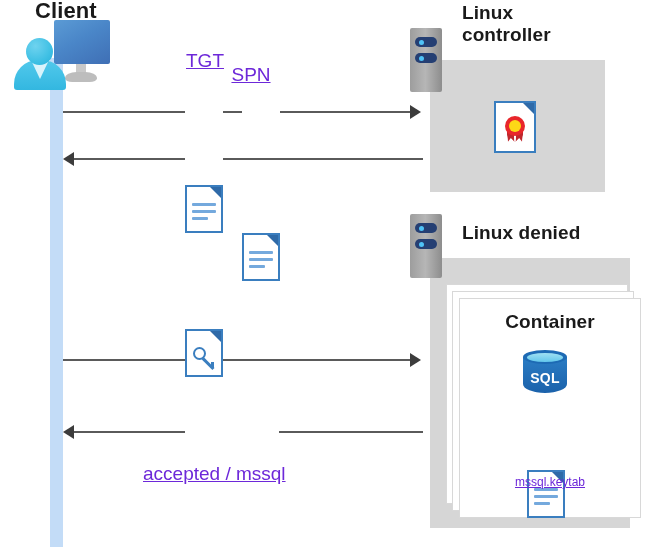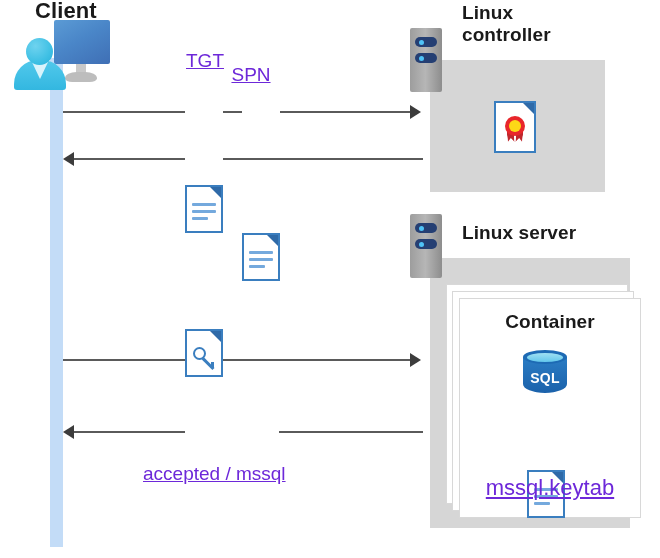--- a/index.html
+++ b/index.html
@@ -121,21 +121,21 @@
     position:absolute;left:0;top:20px;width:44px;text-align:center;color:#fff;
     font-size:14px;font-weight:bold;letter-spacing:.3px;
   }
 
   
   .card{background:#ffffff;border:1px solid #d8d8d8;box-sizing:border-box;}
   #card-back{left:446px;top:284px;width:182px;height:220px;}
   #card-mid{left:452px;top:291px;width:182px;height:220px;}
   #card-front{left:459px;top:298px;width:182px;height:220px;}
   #container-title{left:459px;top:311px;width:182px;text-align:center;font-size:19px;}
-  #keytab-label{left:459px;top:475px;width:182px;text-align:center;font-size:22px;}
+  #keytab-label{left:459px;top:475px;width:182px;text-align:center;font-size:12px;}
 
   
   .arrow-line{position:absolute;height:2px;background:#5a5a5a;}
   .arrow-head-r{
     position:absolute;width:0;height:0;
     border-top:7px solid transparent;border-bottom:7px solid transparent;
     border-left:11px solid #3c3c3c;
   }
   .arrow-head-l{
     position:absolute;width:0;height:0;
@@ -190,21 +190,21 @@
 </div>
 
 <div class="abs rack" id="linux-rack">
   <span class="rack-bar b1">
       <i class="rack-dot"></i>
     </span>
   <span class="rack-bar b2">
       <i class="rack-dot"></i>
     </span>
 </div>
-<div class="abs ttl-bold" id="linux-title">Linux server</div>
+<div class="abs ttl-bold" id="linux-title">Linux denied</div>
 
 <div class="abs card" id="card-back"></div>
 <div class="abs card" id="card-mid"></div>
 <div class="abs card" id="card-front"></div>
 <div class="abs ttl-bold" id="container-title">Container</div>
 
 <div class="abs" id="sql-icon">
   <span class="cyl-body"></span>
   <span class="cyl-top"></span>
   <span class="cyl-top-in"></span>

